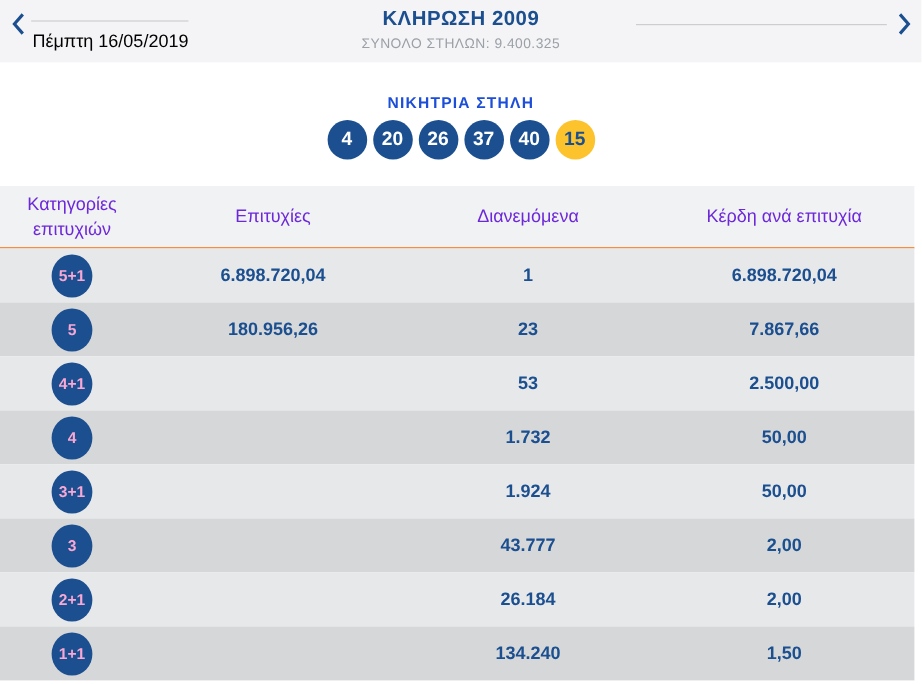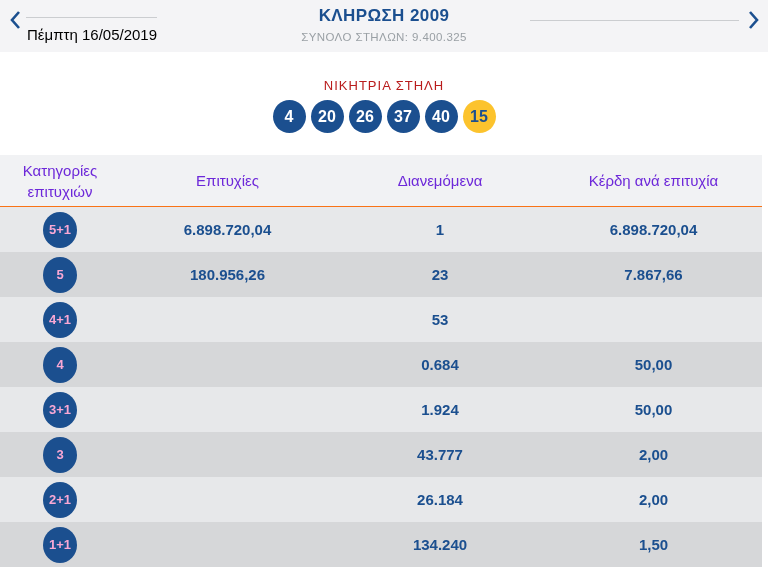--- a/index.html
+++ b/index.html
@@ -15,22 +15,22 @@
   .rule { position:absolute; height:1px; background:#cbcdd0; }
   .rule-left  { left:26px; top:17px; width:131px; }
   .rule-right { left:530px; top:20px; width:209px; }
   .center-block { position:absolute; left:0; right:0; top:6px; text-align:center; }
   .draw-title { font-size:17px; font-weight:bold; color:#1b4f8f; letter-spacing:.4px; }
   .draw-sub   { margin-top:5px; font-size:11.5px; color:#9aa0a5; letter-spacing:.4px; }
   .draw-date  { position:absolute; left:27px; top:26px; font-size:15px; color:#000000; }
 
   
   .winning { height:103px; background:#ffffff; text-align:center; }
-  .winning-title { padding-top:26px; font-size:13px; font-weight:normal;
-                   color:#b91c1c; letter-spacing:1px; }
+  .winning-title { padding-top:26px; font-size:13px; font-weight:bold;
+                   color:#1d4ed8; letter-spacing:1px; }
   .balls { margin-top:7px; display:flex; justify-content:center; gap:5px; }
   .ball { width:33px; height:33px; border-radius:50%; background:#1b4f8f; color:#fff;
           font-weight:bold; font-size:16px; display:flex; align-items:center; justify-content:center; }
   .ball--joker { background:#fcc32d; color:#1b4f8f; }
 
   
   .results { margin-right:6px; }
   .t-head { display:grid; grid-template-columns:120px 215px 210px 1fr; height:52px;
             background:#f1f2f4; border-bottom:1px solid #f97316; color:#6d28d9; font-size:15px; }
   .t-head .cell { display:flex; align-items:center; justify-content:center; text-align:center; }
@@ -110,27 +110,28 @@
       <div class="cell">180.956,26</div>
       <div class="cell">23</div>
       <div class="cell">7.867,66</div>
     </div>
     <div class="t-row">
       <div class="cell">
           <span class="badge">4+1</span>
         </div>
       <div class="cell"></div>
       <div class="cell">53</div>
+      <div class="cell">2.500,00</div>
     </div>
     <div class="t-row">
       <div class="cell">
           <span class="badge">4</span>
         </div>
       <div class="cell"></div>
-      <div class="cell">0.684</div>
+      <div class="cell">1.732</div>
       <div class="cell">50,00</div>
     </div>
     <div class="t-row">
       <div class="cell">
           <span class="badge">3+1</span>
         </div>
       <div class="cell"></div>
       <div class="cell">1.924</div>
       <div class="cell">50,00</div>
     </div>

